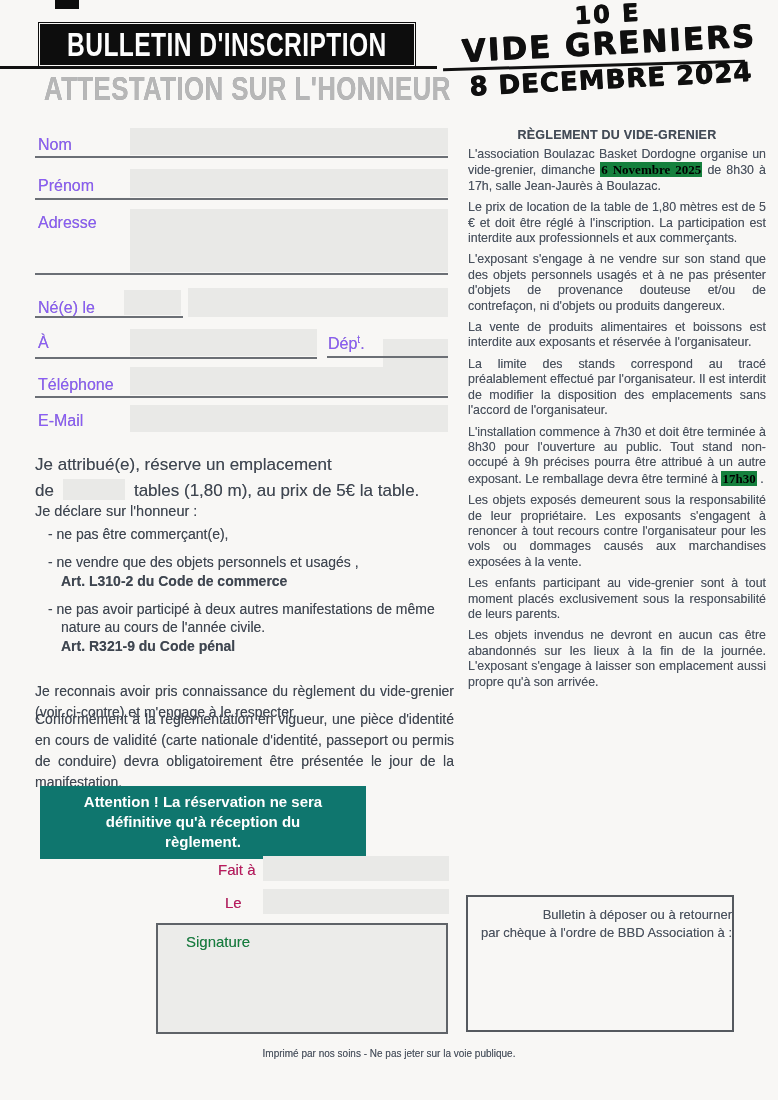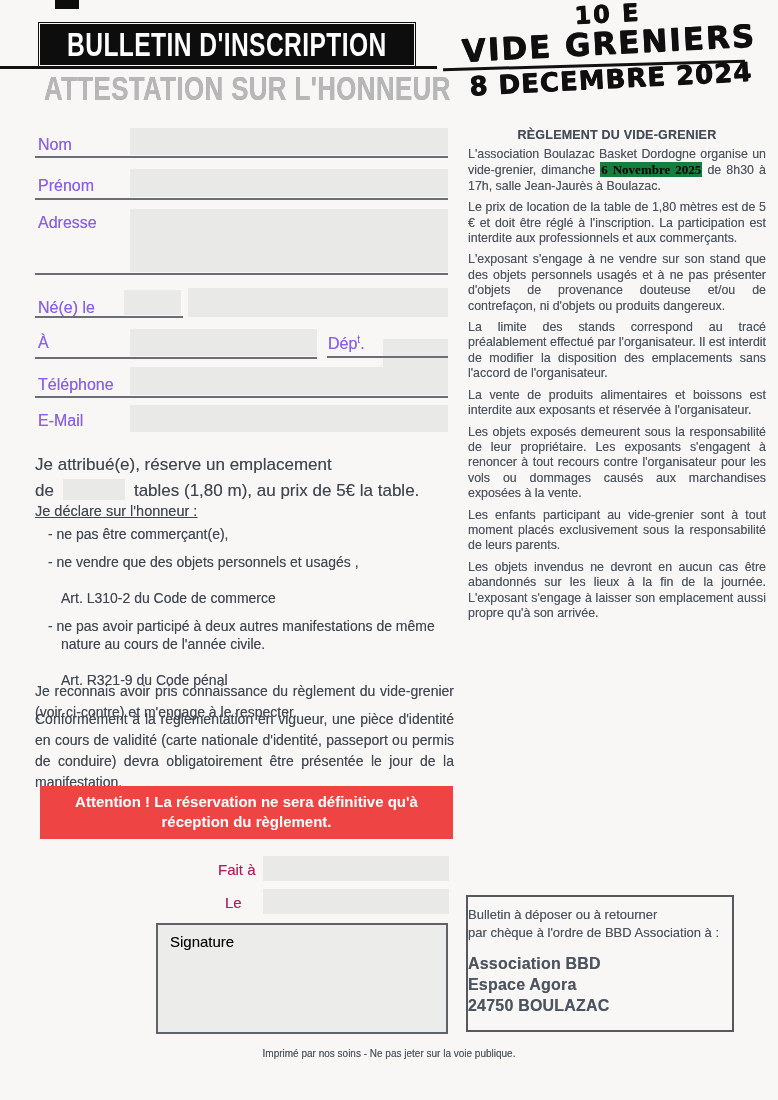--- a/index.html
+++ b/index.html
@@ -47,57 +47,57 @@
 
   
   .flabel{font-size:16px;color:#8b5cf6;white-space:nowrap;}
   .fbox{background:#e9e9e7;}
   .fline{background:#6b6f75;height:2px;}
   sup{font-size:10px;}
 
   
   .resv{left:35px;top:452px;width:424px;font-size:17px;color:#3f4650;line-height:26px;}
   .resv .tbox{display:inline-block;width:62px;height:21px;background:#e9e9e7;vertical-align:-4px;margin:0 9px 0 9px;}
-  .declare-intro{left:35px;top:503px;font-size:14.5px;color:#3f4650;text-decoration:underline;}
+  .declare-intro{left:35px;top:503px;font-size:14.5px;color:#3f4650;}
   .bullets{left:48px;top:525px;width:402px;font-size:14px;line-height:18px;color:#3f4650;}
   .bullet .b-text{padding-left:13px;text-indent:-13px;}
-  .bullet .b-ref{padding-left:13px;margin-top:18px;}
+  .bullet .b-ref{padding-left:13px;margin-top:1px;font-weight:bold;}
   .bullet{margin-bottom:10px;}
   .para{font-size:14px;line-height:21px;text-align:justify;color:#3f4650;}
   .ack{left:35px;top:681px;width:419px;}
   .conform{left:35px;top:697px;width:419px;margin-top:12px;}
 
   .attention{
-    left:40px;top:786px;width:413px;box-sizing:border-box;
-    background:#ef4444;color:#fff;text-align:center;
+    left:40px;top:786px;width:326px;box-sizing:border-box;
+    background:#0f766e;color:#fff;text-align:center;
     font-size:15px;font-weight:700;line-height:20px;padding:6px 26px 7px;
   }
 
   .closing-label{font-size:15px;color:#be185d;}
   .sig-box{
     left:156px;top:923px;width:292px;height:111px;box-sizing:border-box;
     background:#ececea;border:2px solid #5f6368;
   }
-  .sig-box span{display:block;padding:8px 0 0 12px;font-size:15px;color:#000000;}
+  .sig-box span{display:block;padding:8px 0 0 28px;font-size:15px;color:#15803d;}
 
   .page-footer{left:0;top:1048px;width:778px;text-align:center;font-size:10px;color:#4a525e;}
 
   
   .reg-title{left:468px;top:128px;width:298px;text-align:center;font-size:12.5px;font-weight:700;color:#434b56;letter-spacing:.2px;}
   .reg-paras{left:468px;top:147px;width:298px;}
   .reg-paras p{
     margin:0 0 6px 0;font-size:12.4px;line-height:15.4px;text-align:justify;color:#4a525e;
   }
   .ov{
     font-family:Liberation Serif, serif;font-weight:700;color:#000;background:#15803d;
     text-shadow:none;font-size:13px;padding:0 1px;white-space:nowrap;
   }
   .return-box{
     left:466px;top:895px;width:268px;height:137px;box-sizing:border-box;
-    border:2px solid #55595f;background:transparent;text-align:left;
+    border:2px solid #55595f;background:transparent;text-align:right;
     padding-top:9px;color:#4a525e;
   }
   .return-box .rl{font-size:13px;line-height:18px;}
   .return-box .org{margin-top:11px;font-size:16px;font-weight:700;line-height:21px;color:#4c545f;letter-spacing:.2px;}
 </style>
 </head>
 <body>
 
 <div class="abs corner-mark"></div>
 
@@ -176,30 +176,26 @@
 <div class="abs fbox" style="left:263px;top:889px;width:186px;height:25px;"></div>
 <div class="abs sig-box">
   <span class="scan">Signature</span>
 </div>
 
 <div class="abs reg-title scan">RÈGLEMENT DU VIDE-GRENIER</div>
 <div class="abs reg-paras scan">
   <p><span>L'association Boulazac Basket Dordogne organise un vide-grenier, dimanche </span><span class="ov">6 Novembre 2025</span><span> de 8h30 à 17h, salle Jean-Jaurès à Boulazac.</span></p>
   <p>Le prix de location de la table de 1,80 mètres est de 5 € et doit être réglé à l'inscription. La participation est interdite aux professionnels et aux commerçants.</p>
   <p>L'exposant s'engage à ne vendre sur son stand que des objets personnels usagés et à ne pas présenter d'objets de provenance douteuse et/ou de contrefaçon, ni d'objets ou produits dangereux.</p>
+  <p>La vente de produits alimentaires et boissons est interdite aux exposants et réservée à l'organisateur.</p>
   <p>La limite des stands correspond au tracé préalablement effectué par l'organisateur. Il est interdit de modifier la disposition des emplacements sans l'accord de l'organisateur.</p>
-  <p>La vente de produits alimentaires et boissons est interdite aux exposants et réservée à l'organisateur.</p>
+  <p><span>L'installation commence à 7h30 et doit être terminée à 8h30 pour l'ouverture au public. Tout stand non-occupé à 9h précises pourra être attribué à un autre exposant. Le remballage devra être terminé à </span><span class="ov">17h30</span><span> .</span></p>
   <p>Les objets exposés demeurent sous la responsabilité de leur propriétaire. Les exposants s'engagent à renoncer à tout recours contre l'organisateur pour les vols ou dommages causés aux marchandises exposées à la vente.</p>
   <p>Les enfants participant au vide-grenier sont à tout moment placés exclusivement sous la responsabilité de leurs parents.</p>
   <p>Les objets invendus ne devront en aucun cas être abandonnés sur les lieux à la fin de la journée. L'exposant s'engage à laisser son emplacement aussi propre qu'à son arrivée.</p>
 </div>
 
 <div class="abs return-box scan">
   <div class="rl">Bulletin à déposer ou à retourner</div>
   <div class="rl">par chèque à l'ordre de BBD Association à :</div>
-  <div class="org">
-    <div>Association BBD</div>
-    <div>Espace Agora</div>
-    <div>24750 BOULAZAC</div>
-  </div>
 </div>
 
 <div class="abs page-footer scan">Imprimé par nos soins - Ne pas jeter sur la voie publique.</div>
 
 </body></html>

